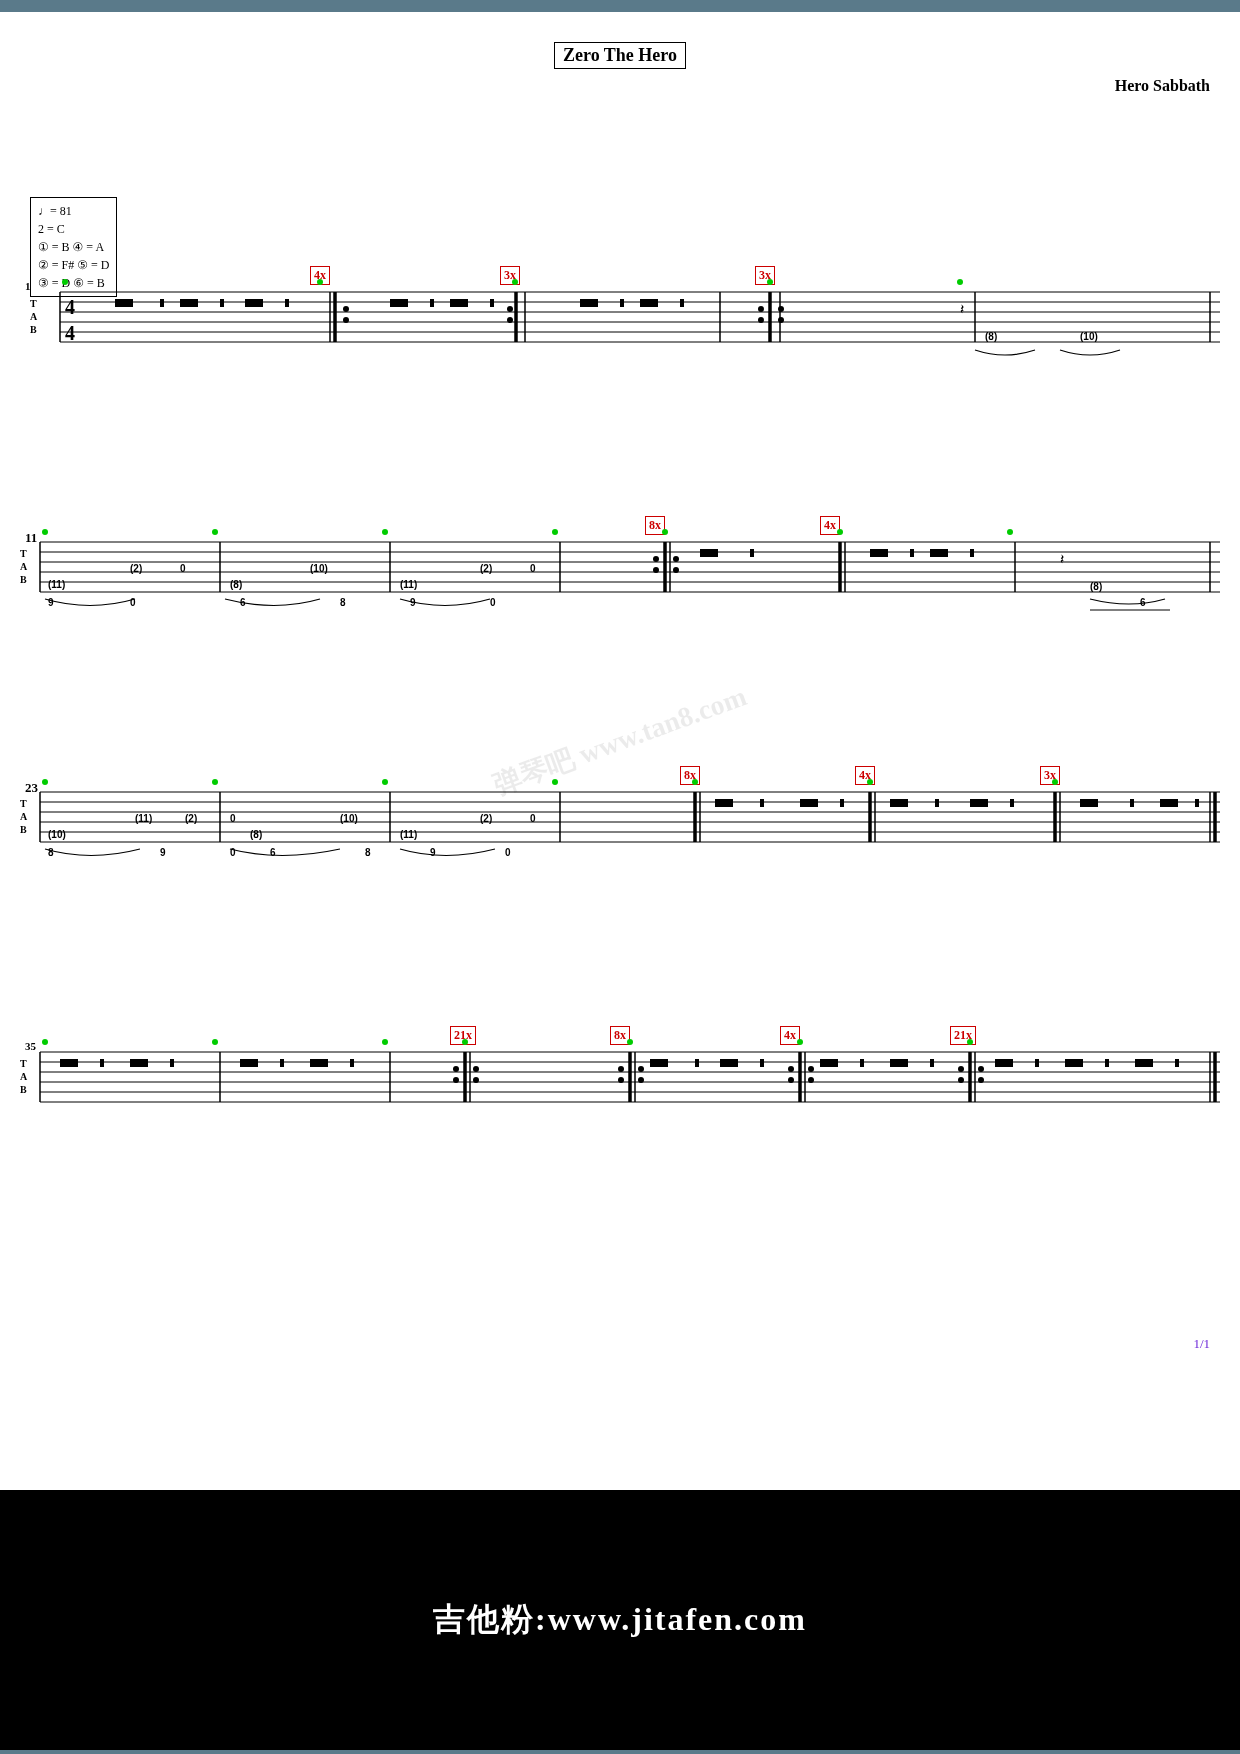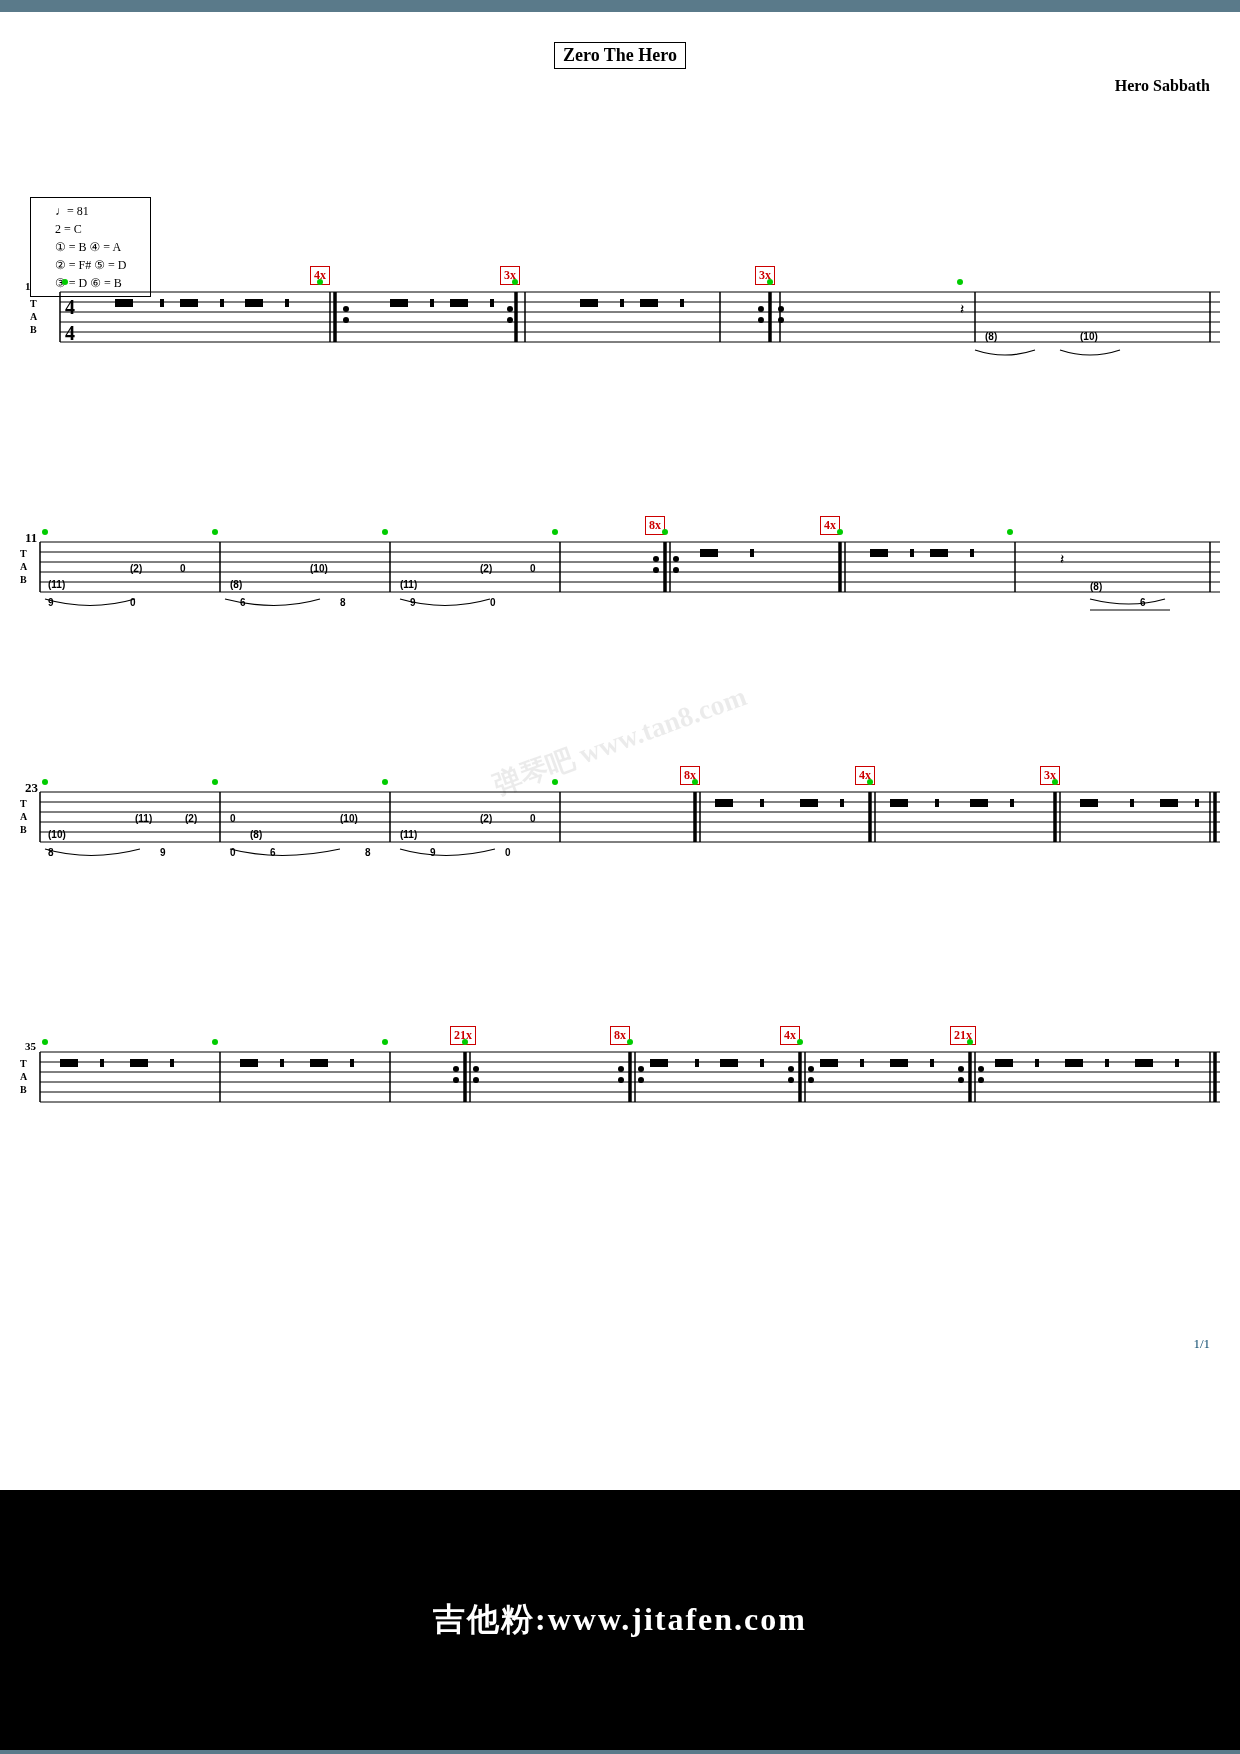--- a/index.html
+++ b/index.html
@@ -44,21 +44,21 @@
       font-size: 16px;
       font-weight: bold;
     }
 
     
     #info-box {
       position: absolute;
       top: 185px;
       left: 30px;
       border: 1px solid #000;
-      padding: 4px 24px;
+      padding: 4px 7px;
       font-size: 12px;
       line-height: 1.5;
     }
 
     
     #watermark {
       position: absolute;
       top: 45%;
       left: 50%;
       transform: translate(-50%, -50%) rotate(-20deg);
@@ -87,21 +87,21 @@
       font-size: 32px;
       font-weight: bold;
       letter-spacing: 2px;
     }
 
     #page-num {
       position: absolute;
       bottom: 280px;
       right: 30px;
       font-size: 13px;
-      color: #0c4a6e;
+      color: #6d28d9;
     }
   </style>
 </head>
 <body>
 
 <div id="sheet-paper">
 
   <div id="title-area">
     <span id="song-title">Zero The Hero</span>
   </div>

